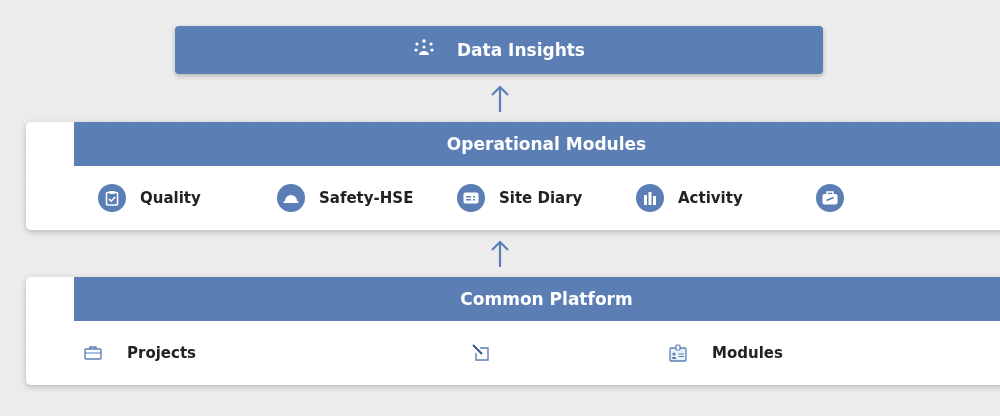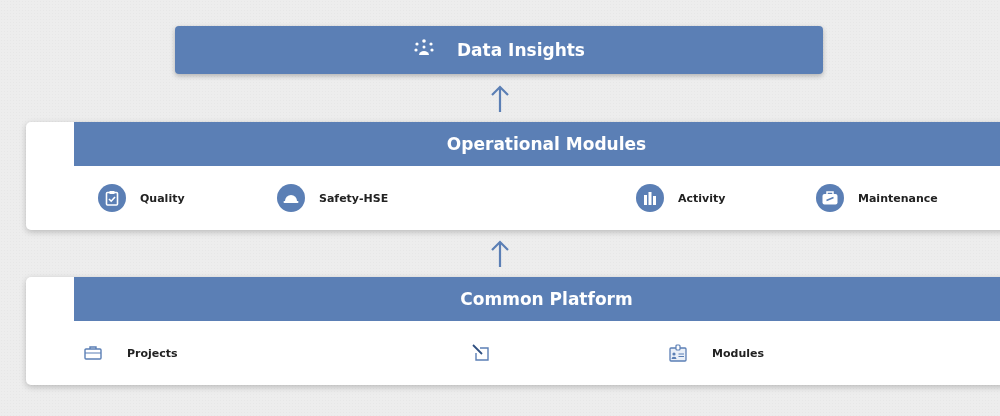--- a/index.html
+++ b/index.html
@@ -5,21 +5,21 @@
   html,body{margin:0;padding:0;}
   body{width:1000px;height:416px;background:#ededed;position:relative;overflow:hidden;font-family:"DejaVu Sans","Liberation Sans",sans-serif;
     background-image:radial-gradient(rgba(0,0,0,0.025) 1px, transparent 1px);background-size:3px 3px;}
   .top-box{position:absolute;left:175px;top:26px;width:648px;height:48px;background:#5b7fb5;border-radius:4px;
     box-shadow:0 2px 5px rgba(0,0,0,0.25);display:flex;align-items:center;justify-content:center;color:#fff;}
   .top-box .lbl{font-size:17px;font-weight:bold;margin-left:22px;text-align:center;}
   .panel{position:absolute;left:26px;width:945px;border-radius:5px;background:#fff;box-shadow:0 2px 6px rgba(0,0,0,0.22);overflow:hidden;padding-left:48px;}
   .panel .hdr{height:44px;background:#5b7fb5;color:#fff;display:flex;align-items:center;justify-content:center;font-size:17px;font-weight:bold;}
   .panel .body{height:64px;position:relative;}
   .item{position:absolute;top:0;height:64px;display:flex;align-items:center;}
-  .item .txt{font-size:11px;color:#1d1d1d;}
+  .item .txt{font-size:15px;color:#1d1d1d;}
   .op .item .txt{font-weight:bold;color:#222;}
   .cp .item .txt{font-weight:bold;color:#222;}
   .circ{width:28px;height:28px;border-radius:50%;background:#5b7fb5;display:flex;align-items:center;justify-content:center;margin-right:14px;}
   .sq{width:20px;height:20px;display:flex;align-items:center;justify-content:center;margin-right:24px;}
   .arrow{position:absolute;left:490px;width:20px;height:30px;}
 </style>
 </head>
 <body>
 
 <div class="top-box">
@@ -58,39 +58,50 @@
     </div>
     <div class="item" style="left:203px">
       <span class="circ">
           <svg width="16" height="12" viewBox="0 0 16 12">
             <path d="M2 9 a6 6 0 0 1 12 0 z" fill="#fff"></path>
             <rect x="0.5" y="9" width="15" height="2" rx="1" fill="#fff"></rect>
           </svg>
         </span>
       <span class="txt">Safety-HSE</span>
     </div>
+    <div class="item" style="left:383px">
+      <span class="circ">
+          <svg width="16" height="12" viewBox="0 0 16 12">
+            <rect x="0.5" y="0.5" width="15" height="11" rx="2" fill="#fff"></rect>
+            <rect x="3" y="4" width="5" height="1.5" fill="#5b7fb5"></rect>
+            <rect x="3" y="7" width="5" height="1.5" fill="#5b7fb5"></rect>
+            <rect x="10" y="4" width="2" height="1.5" fill="#5b7fb5"></rect>
+            <rect x="10" y="7" width="2" height="1.5" fill="#5b7fb5"></rect>
+          </svg>
+        </span>
+      <span class="txt">Site Diary</span>
+    </div>
     <div class="item" style="left:562px">
       <span class="circ">
           <svg width="14" height="14" viewBox="0 0 14 14">
             <rect x="1" y="4" width="3" height="10" fill="#fff"></rect>
             <rect x="5.5" y="1" width="3" height="13" fill="#fff"></rect>
             <rect x="10" y="5" width="3" height="9" fill="#fff"></rect>
           </svg>
         </span>
       <span class="txt">Activity</span>
     </div>
     <div class="item" style="left:742px">
       <span class="circ">
           <svg width="16" height="14" viewBox="0 0 16 14">
             <rect x="0.5" y="3" width="15" height="10.5" rx="2" fill="#fff"></rect>
             <path d="M5 3 V1 H11 V3" stroke="#fff" stroke-width="1.5" fill="none"></path>
             <path d="M4.5 9.5 L11.5 6.5" stroke="#5b7fb5" stroke-width="1.5"></path>
           </svg>
         </span>
-      <span class="txt">Maintenance</span>
     </div>
   </div>
 </div>
 
 <svg class="arrow" style="top:239px" viewBox="0 0 20 30">
   <path d="M10 28 V3 M2 11 L10 3 L18 11" stroke="#5b7fb5" stroke-width="2.2" fill="none"></path>
 </svg>
 
 <div class="panel cp" style="top:277px">
   <div class="hdr">Common Platform</div>

